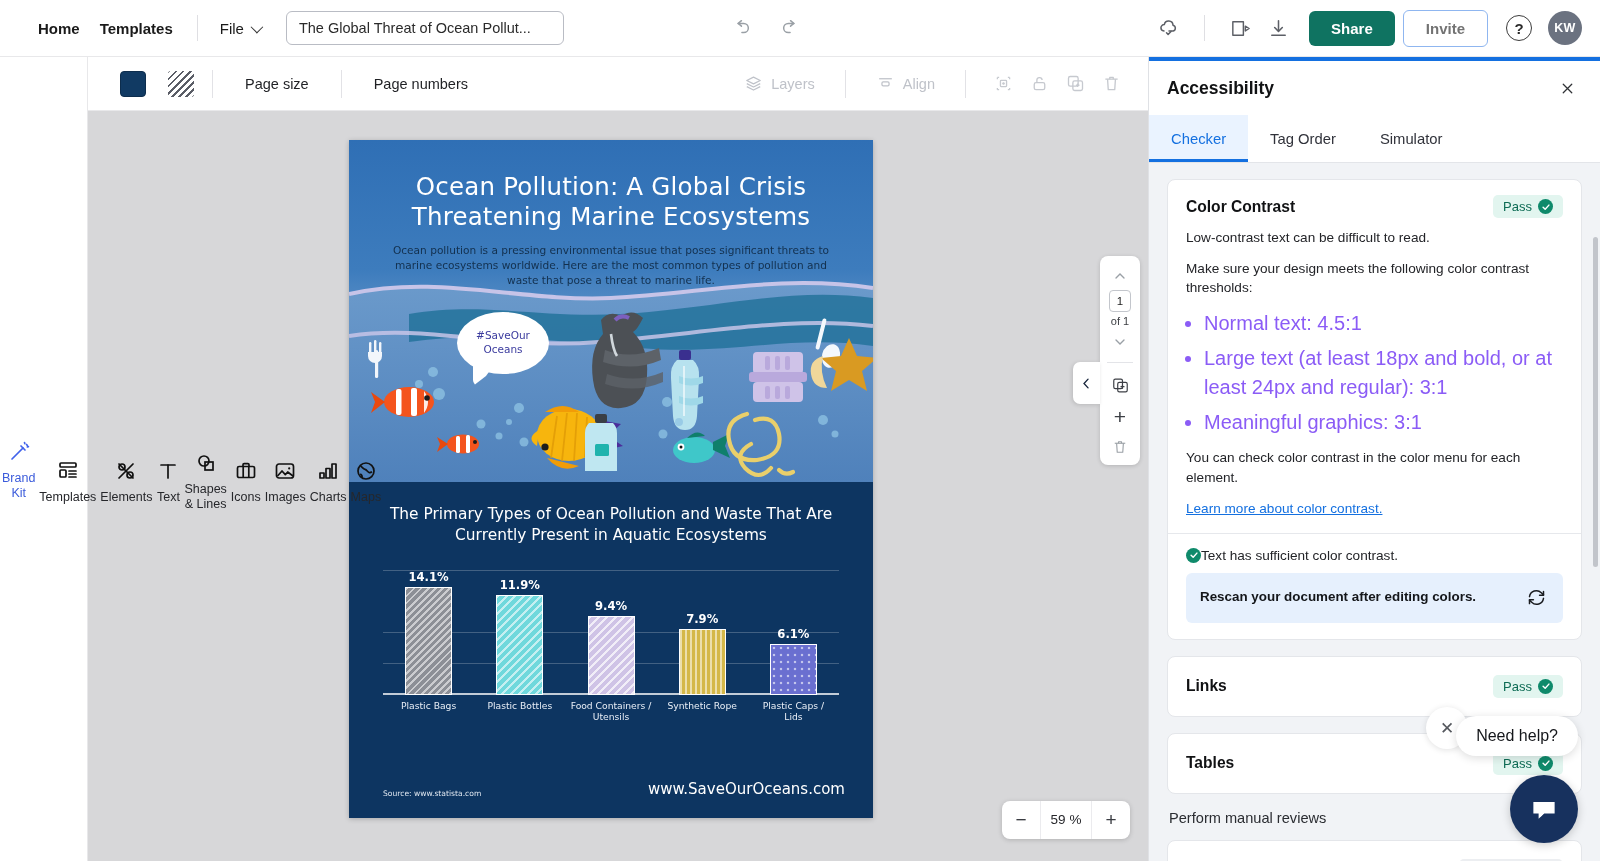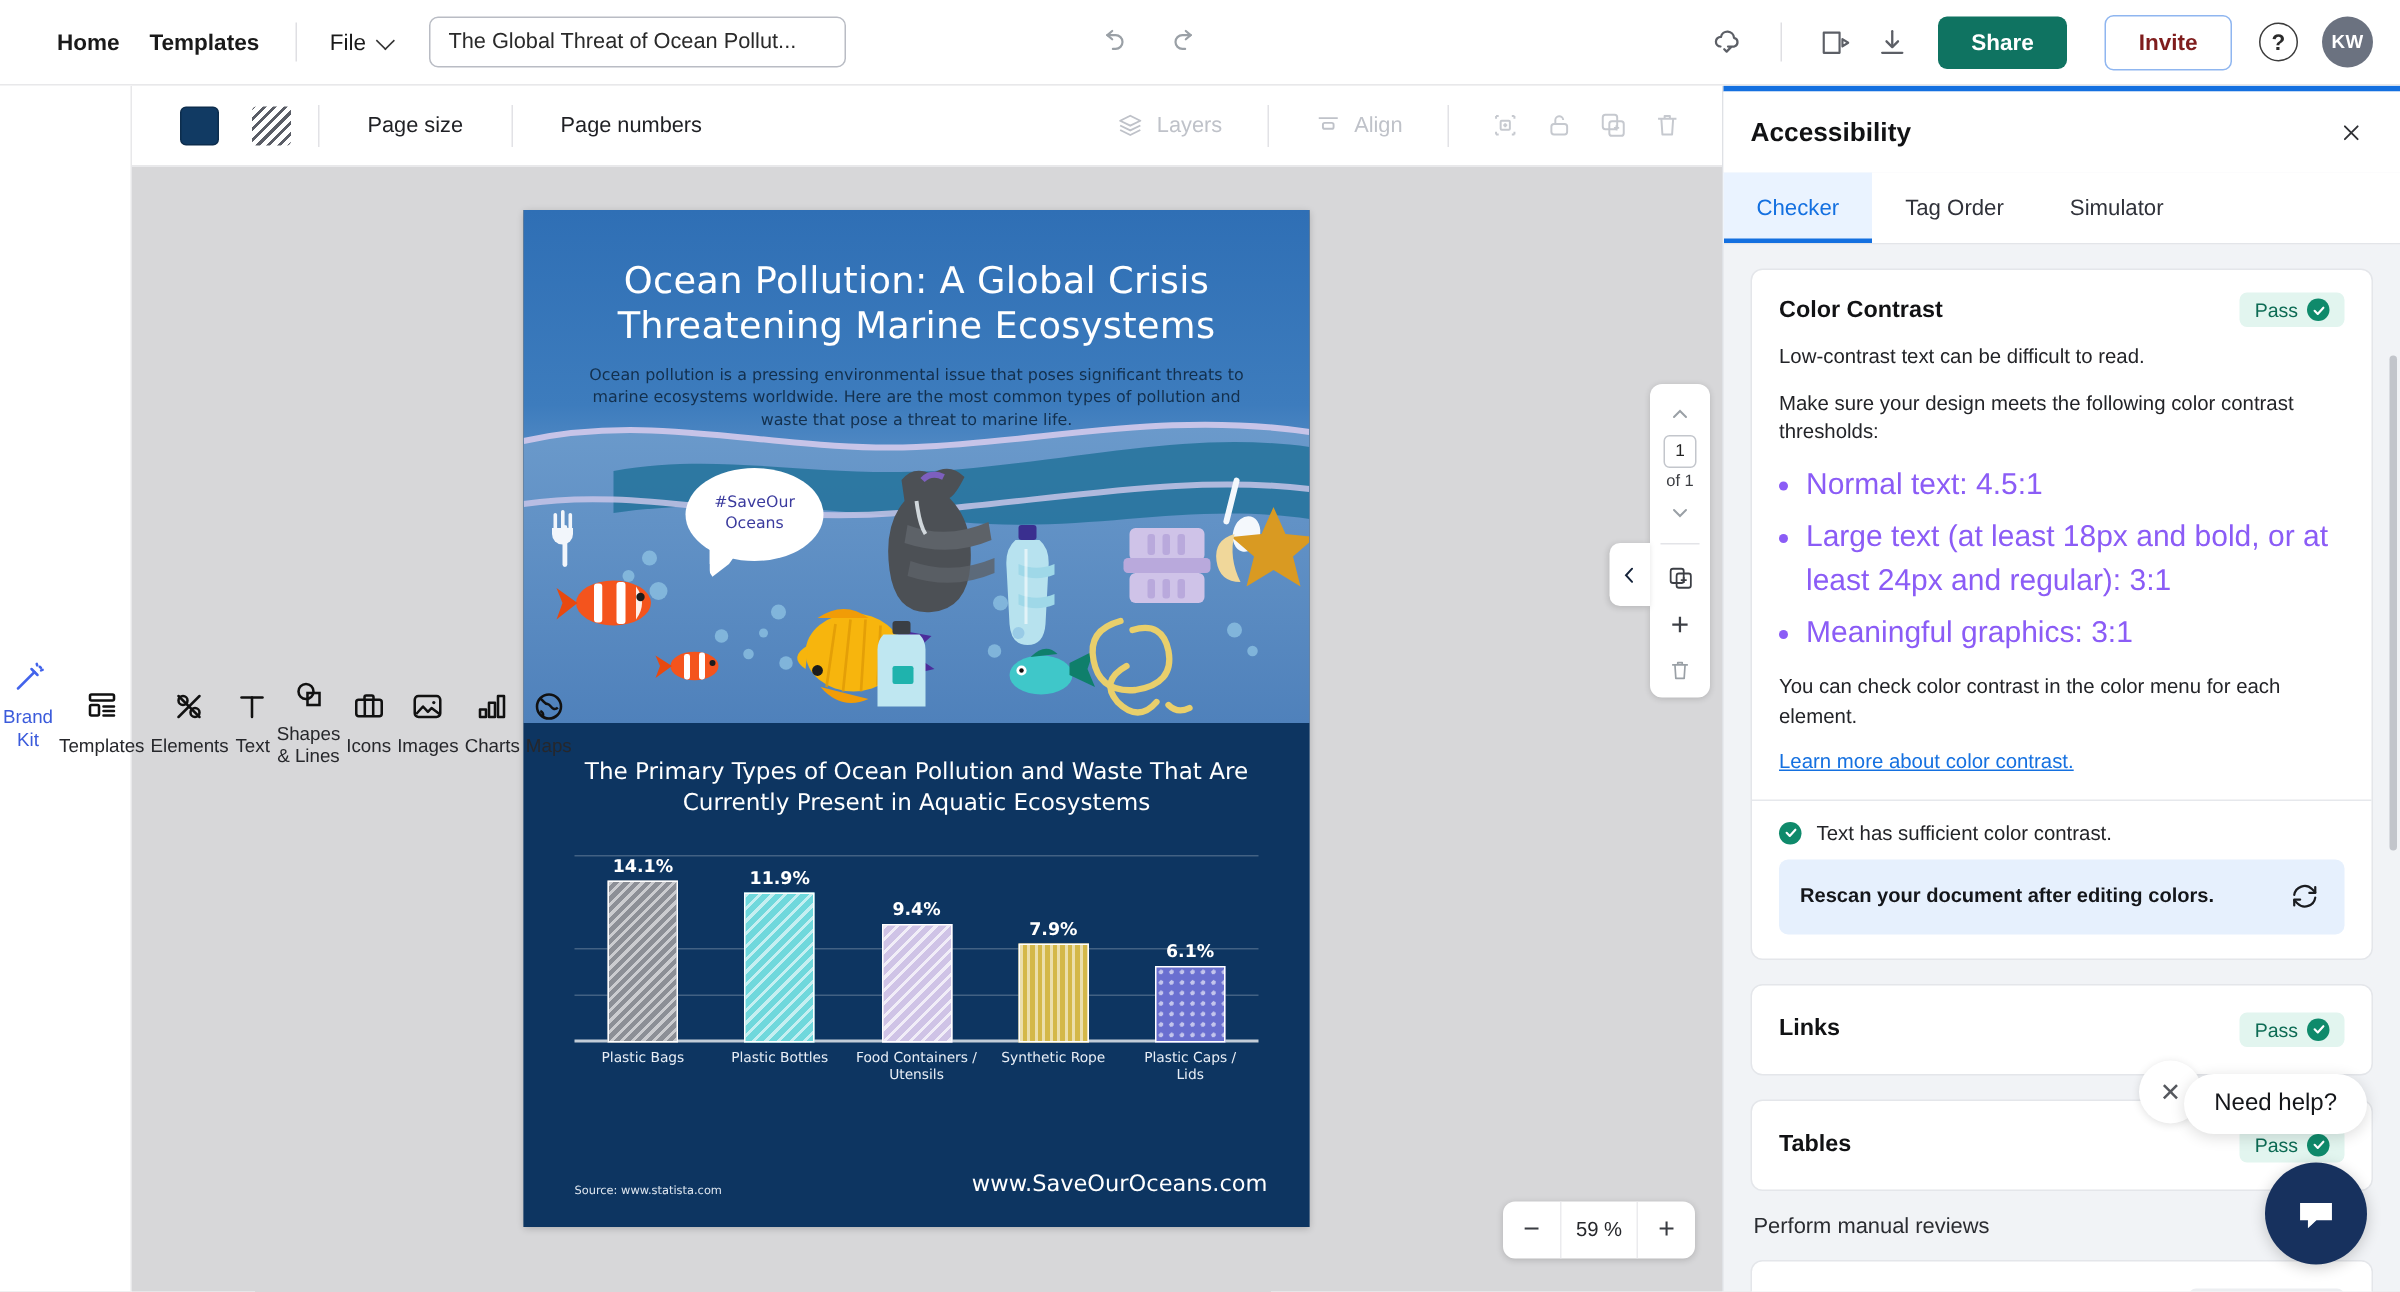--- a/index.html
+++ b/index.html
@@ -44,23 +44,23 @@
     cursor: pointer; color: #5c5f66;
   }
   .icon-btn.dim { color: #9aa0a6; }
   .tb-right { margin-left: auto; display: flex; align-items: center; gap: 4px; padding-right: 18px; }
   .btn-share {
     background: #0f7361; color: #fff; font-size: 15px; font-weight: 700;
     border: none; border-radius: 6px; padding: 9px 22px; cursor: pointer;
     font-family: "Liberation Sans", sans-serif; margin-left: 10px;
   }
   .btn-invite {
-    background: #fff; color: #7f1d1d; font-size: 15px; font-weight: 700;
+    background: #fff; color: #737373; font-size: 15px; font-weight: 700;
     border: 1px solid #8fb6f0; border-radius: 6px; padding: 9px 22px; cursor: pointer;
-    font-family: "Liberation Sans", sans-serif; margin-left: 21px;
+    font-family: "Liberation Sans", sans-serif; margin-left: 4px;
   }
   .help-circle {
     width: 26px; height: 26px; border-radius: 50%;
     border: 1.6px solid #3c3c3c; color: #2b2b2b;
     display: flex; align-items: center; justify-content: center;
     font-size: 15px; font-weight: 600; cursor: pointer; margin-left: 14px;
   }
   .avatar {
     width: 34px; height: 34px; border-radius: 50%;
     background: #6b7280; color: #fff; font-size: 12.5px; font-weight: 700;
@@ -237,21 +237,21 @@
   .tick {
     width: 15px; height: 15px; border-radius: 50%; background: #0f8a6b;
     display: flex; align-items: center; justify-content: center;
   }
   .card-body { padding: 10px 18px 16px 18px; }
   .p { font-size: 13.6px; color: #232428; line-height: 1.45; margin-bottom: 11px; }
   .ul { margin: 0 0 11px 18px; }
   .ul li { font-size: 20px; color: #8b5cf6; line-height: 1.45; margin-bottom: 6px; }
   .link { font-size: 13.6px; color: #1470e0; text-decoration: underline; cursor: pointer; display:inline-block; }
   .card-sep { height: 1px; background: #e6e8ec; }
-  .passrow { display: flex; align-items: center; gap: 10px; padding: 14px 16px 10px 18px; }
+  .passrow { display: flex; align-items: center; gap: 0; padding: 14px 16px 10px 18px; }
   .passrow span { font-size: 13.6px; color: #232428; }
   .rescan {
     margin: 0 18px 16px 18px; background: #e6f0fd; border-radius: 6px;
     display: flex; align-items: center; padding: 12px 14px; gap: 10px;
   }
   .rescan-t { font-size: 13.4px; font-weight: 700; color: #14161a; line-height: 1.35; }
   .rescan-ico { margin-left: auto; width: 26px; height:26px; display:flex; align-items:center; justify-content:center; color:#1a1c20; cursor:pointer;}
   .card-simple { display: flex; align-items: center; padding: 18px; }
   .manual { font-size: 14.6px; color: #2a2c31; margin: 4px 0 14px 2px; }
 

